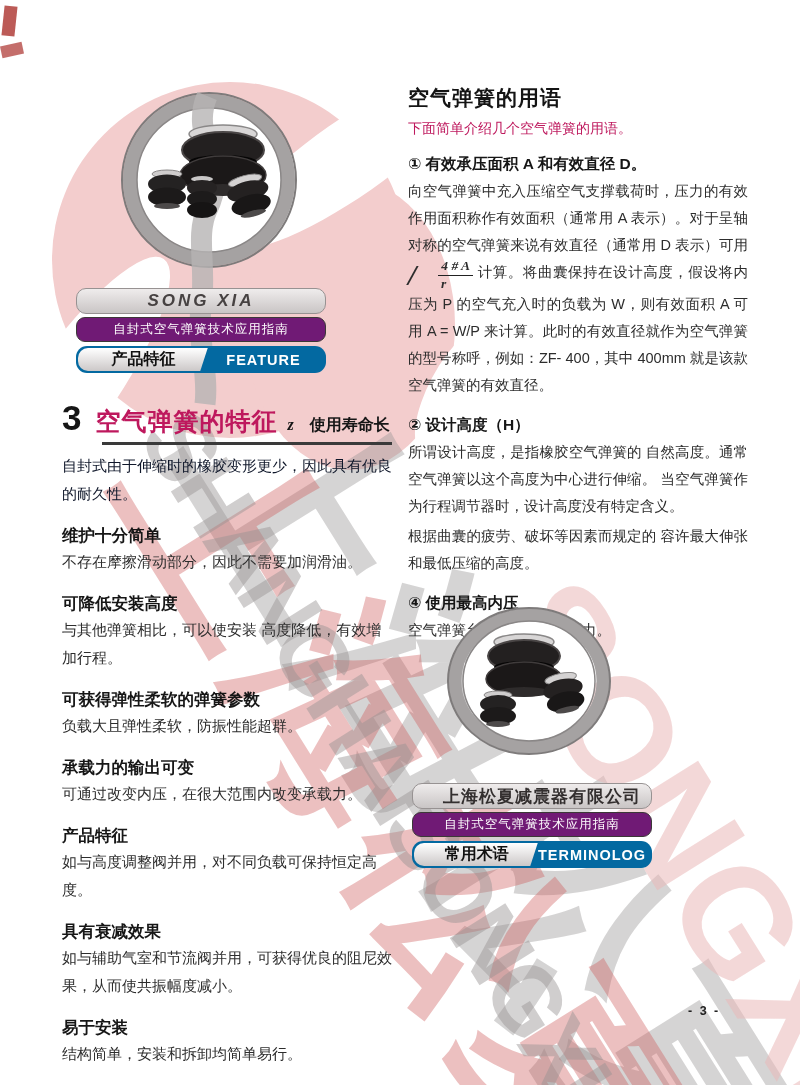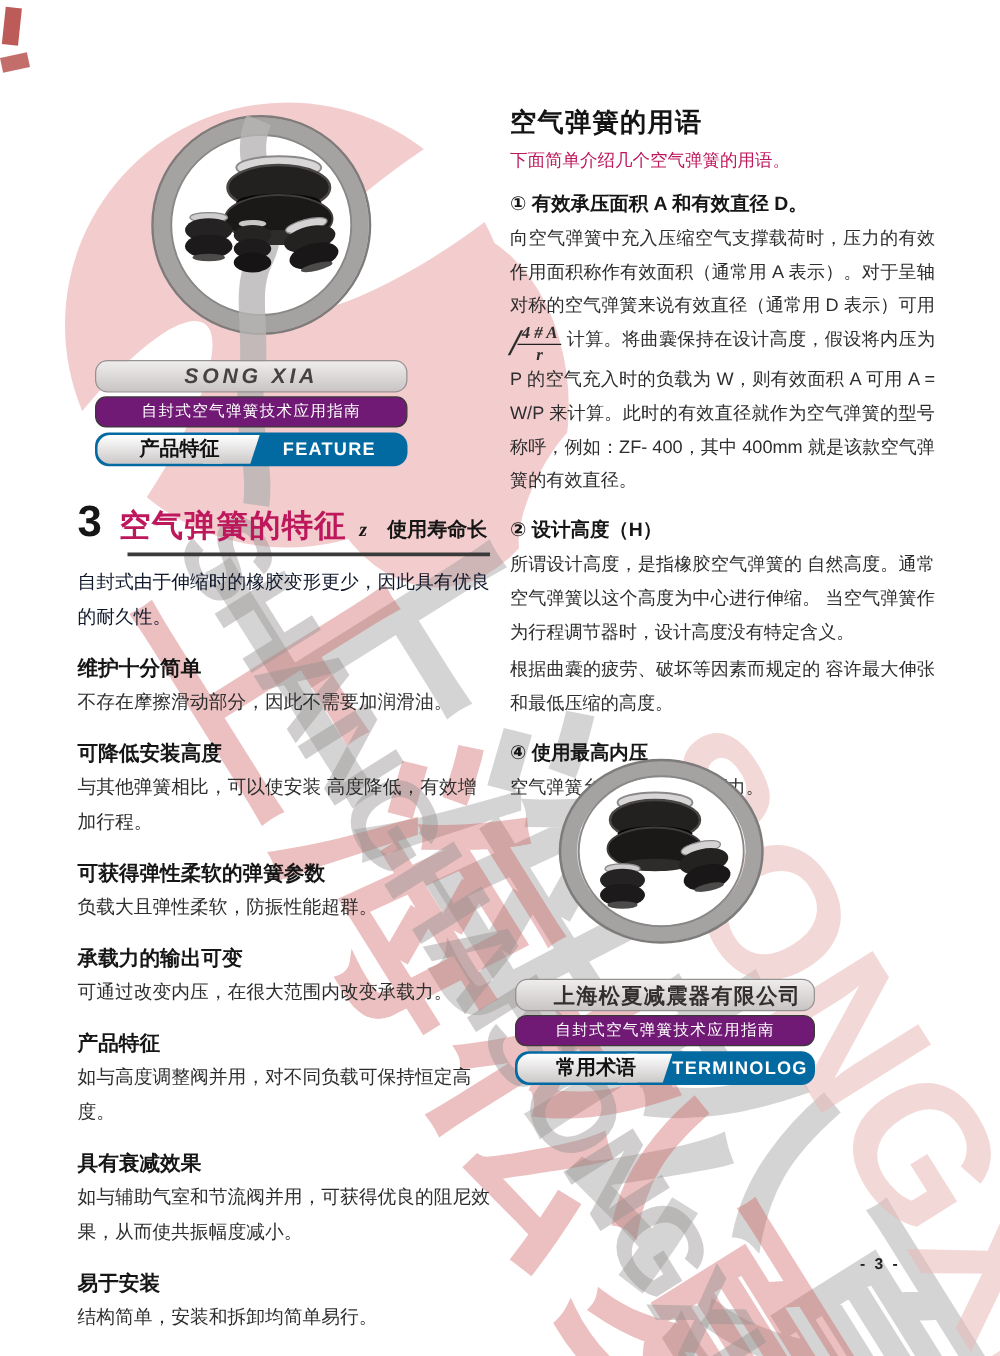--- a/index.html
+++ b/index.html
@@ -52,21 +52,21 @@
   .feat-body{font-size:15px;line-height:28px;color:#2d2d2d;margin-top:1px;}
   
   .r-heading{font-size:21px;font-weight:bold;color:#141414;letter-spacing:1px;}
   .r-intro{font-size:14px;margin-top:8px;color:#be185d;}
   .term-title{font-size:15.5px;font-weight:bold;color:#161616;margin-top:15px;line-height:22px;}
   .term-body{font-size:14.5px;line-height:27px;color:#2d2d2d;margin-top:3px;text-align:justify;}
   .frac-wrap{display:inline-flex;align-items:center;vertical-align:-8px;
      font-family:"Liberation Serif",serif;font-style:italic;}
   .frac-rad{font-size:30px;font-weight:bold;line-height:.8;margin-right:-2px;}
   .frac{display:inline-flex;flex-direction:column;align-items:center;line-height:1.05;font-size:13.5px;font-weight:bold;}
-  .frac-num{border-bottom:1.6px solid #222;padding:0 3px 1px;}
+  .frac-num{border-bottom:1.6px solid #222;padding:0 3px 1px;margin-left:24px;}
   .frac-den{padding-top:1px;}
   .page-num{position:absolute;left:688px;top:1004px;font-size:12.5px;font-weight:bold;
      letter-spacing:2px;color:#222;}
 </style>
 </head>
 <body>
 
 <div class="page">
 
   <div class="wm-layer">

